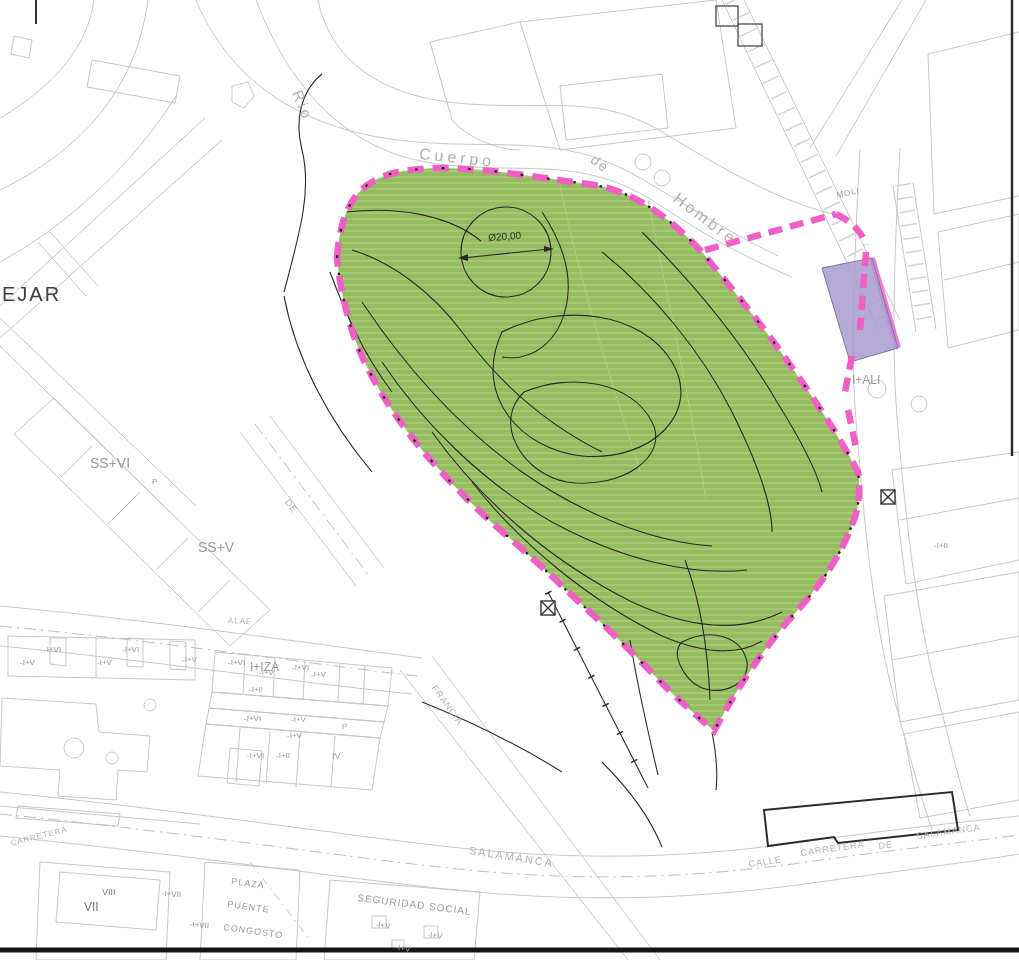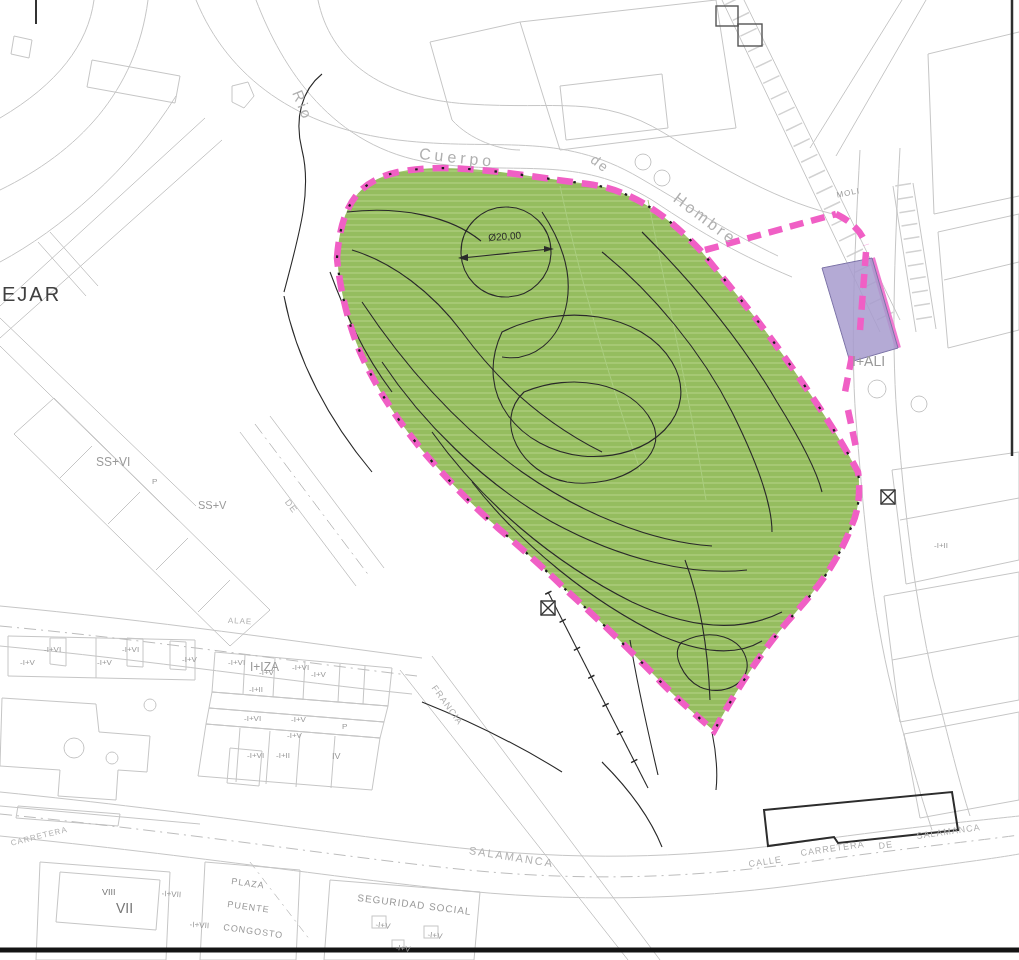--- a/index.html
+++ b/index.html
@@ -195,39 +195,39 @@
   </g>
 </svg>
 
 <span class="lbl" style="left:304px;top:88px;font-size:15px;letter-spacing:3px;transform:rotate(68deg)">Rio</span>
 <span class="lbl" style="left:420px;top:146px;font-size:16px;letter-spacing:4px;transform:rotate(6deg)">Cuerpo</span>
 <span class="lbl" style="left:597px;top:152px;font-size:14px;letter-spacing:2px;transform:rotate(38deg)">de</span>
 <span class="lbl" style="left:680px;top:190px;font-size:16px;letter-spacing:3px;transform:rotate(37deg)">Hombre</span>
 <span class="lbl dark" style="left:2px;top:284px;font-size:20px;letter-spacing:2px;font-weight:500">EJAR</span>
 <span class="lbl" style="left:488px;top:233px;font-size:10px;color:#2a2a2a;letter-spacing:0;transform:rotate(-4deg)">Ø20,00</span>
 <span class="lbl mid" style="left:836px;top:192px;font-size:8px;transform:rotate(-12deg)">MOLI</span>
-<span class="lbl small" style="left:96px;top:456px;font-size:12px">SS+VI</span>
+<span class="lbl small" style="left:90px;top:456px;font-size:14px">SS+VI</span>
 <span class="lbl small" style="left:152px;top:478px;font-size:8px">P</span>
-<span class="lbl small" style="left:198px;top:500px;font-size:11px">SS+V</span>
+<span class="lbl small" style="left:198px;top:540px;font-size:14px">SS+V</span>
 <span class="lbl" style="left:290px;top:498px;font-size:9px;transform:rotate(52deg)">DE</span>
 <span class="lbl" style="left:228px;top:617px;font-size:8px;transform:rotate(3deg)">ALAE</span>
 <span class="lbl" style="left:437px;top:684px;font-size:9px;transform:rotate(54deg)">FRANCIA</span>
 <span class="lbl" style="left:470px;top:845px;font-size:11px;letter-spacing:2px;transform:rotate(9deg)">SALAMANCA</span>
 <span class="lbl" style="left:748px;top:860px;font-size:9px;transform:rotate(-8deg)">CALLE</span>
 <span class="lbl" style="left:800px;top:849px;font-size:9px;transform:rotate(-8deg)">CARRETERA</span>
 <span class="lbl" style="left:878px;top:842px;font-size:9px;transform:rotate(-8deg)">DE</span>
 <span class="lbl" style="left:916px;top:832px;font-size:9px;transform:rotate(-8deg)">SALAMANCA</span>
 <span class="lbl" style="left:10px;top:840px;font-size:8px;transform:rotate(-14deg)">CARRETERA</span>
 <span class="lbl mid" style="left:358px;top:893px;font-size:10px;transform:rotate(7deg)">SEGURIDAD SOCIAL</span>
 <span class="lbl mid" style="left:232px;top:877px;font-size:9px;transform:rotate(8deg)">PLAZA</span>
 <span class="lbl mid" style="left:228px;top:900px;font-size:9px;transform:rotate(8deg)">PUENTE</span>
 <span class="lbl mid" style="left:224px;top:923px;font-size:9px;transform:rotate(8deg)">CONGOSTO</span>
 <span class="lbl small" style="left:102px;top:888px;font-size:9px;color:#777">VIII</span>
-<span class="lbl small" style="left:116px;top:901px;font-size:14px;color:#777">VII</span>
-<span class="lbl small" style="left:852px;top:354px;font-size:14px">I+ALI</span>
+<span class="lbl small" style="left:84px;top:901px;font-size:12px;color:#777">VII</span>
+<span class="lbl small" style="left:852px;top:374px;font-size:12px">I+ALI</span>
 <span class="lbl small" style="left:332px;top:752px;font-size:9px">IV</span>
 <span class="lbl small" style="left:342px;top:723px;font-size:8px">P</span>
 <span class="lbl small" style="left:934px;top:542px;font-size:8px">-I+II</span>
 
 <span class="lbl small" style="left:44px;top:646px;font-size:8px">-I+VI</span>
 <span class="lbl small" style="left:20px;top:659px;font-size:8px">-I+V</span>
 <span class="lbl small" style="left:122px;top:646px;font-size:8px">-I+VI</span>
 <span class="lbl small" style="left:97px;top:659px;font-size:8px">-I+V</span>
 <span class="lbl small" style="left:182px;top:656px;font-size:8px">-I+V</span>
 <span class="lbl small" style="left:228px;top:659px;font-size:8px">-I+VI</span>

